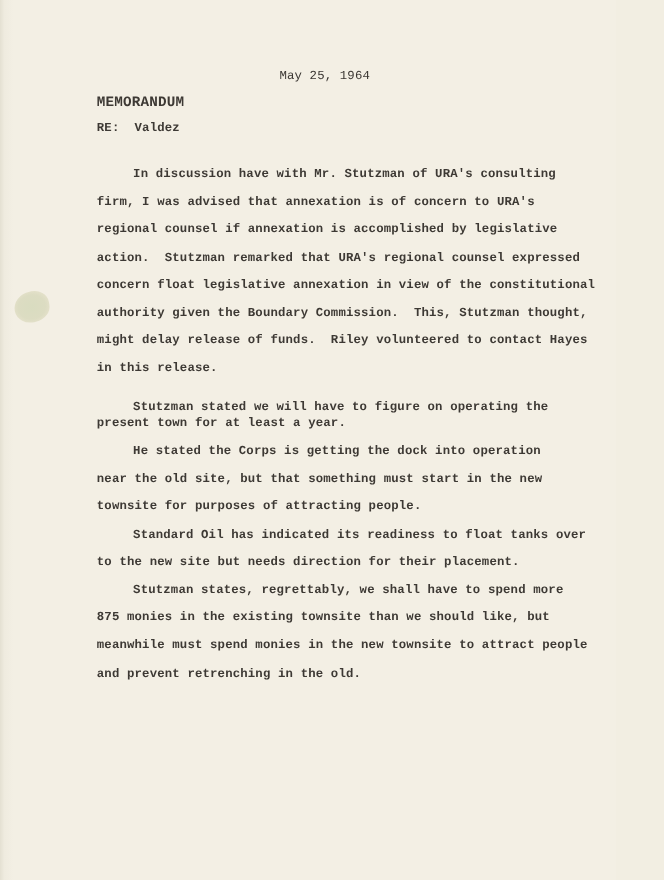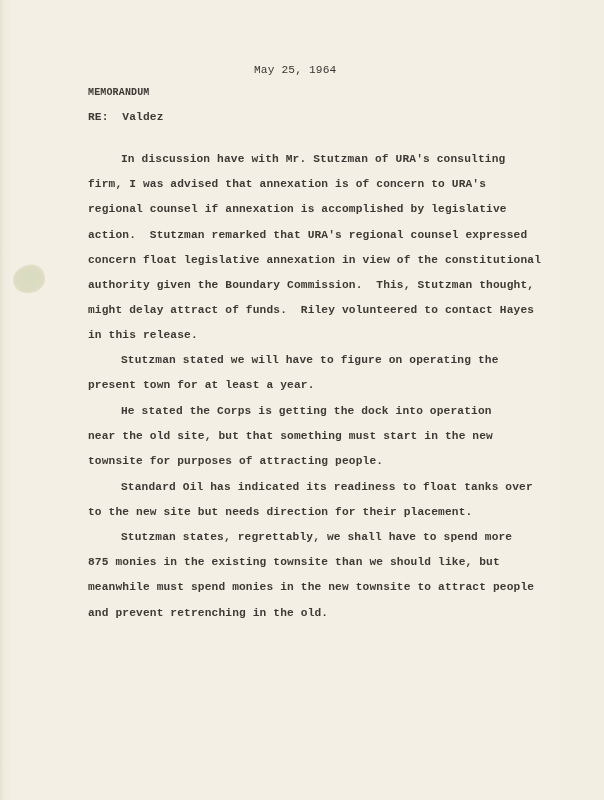--- a/index.html
+++ b/index.html
@@ -33,43 +33,43 @@
     .line {
       position: absolute;
       white-space: pre;
       font-size: 11.2px;
       letter-spacing: 0.15px;
       font-weight: bold;
       color: #3d3934;
       line-height: 14px;
     }
     .date { left: 254px; top: 63px; font-weight: normal; color: #3a3632; }
-    .memo { left: 88px; top: 86px; font-size: 10px; }
+    .memo { left: 88px; top: 86px; font-size: 13px; }
     .re { left: 88px; top: 110px; }
   </style>
 </head>
 <body>
 
 <div class="page">
   <div class="stain"></div>
 
   <div class="line date">May 25, 1964</div>
   <div class="line memo">MEMORANDUM</div>
   <div class="line re"><span>RE:</span>  <span>Valdez</span></div>
 
   <div id="body-lines">
     <div class="line" style="left:121px;top:152px">In discussion have with Mr. Stutzman of URA's consulting</div>
     <div class="line" style="left:88px;top:177px">firm, I was advised that annexation is of concern to URA's</div>
     <div class="line" style="left:88px;top:202px">regional counsel if annexation is accomplished by legislative</div>
     <div class="line" style="left:88px;top:228px">action.  Stutzman remarked that URA's regional counsel expressed</div>
     <div class="line" style="left:88px;top:253px">concern float legislative annexation in view of the constitutional</div>
     <div class="line" style="left:88px;top:278px">authority given the Boundary Commission.  This, Stutzman thought,</div>
-    <div class="line" style="left:88px;top:303px">might delay attract of funds.  Riley volunteered to contact Hayes</div>
+    <div class="line" style="left:88px;top:303px">might delay release of funds.  Riley volunteered to contact Hayes</div>
     <div class="line" style="left:88px;top:328px">in this release.</div>
-    <div class="line" style="left:121px;top:353px">Stutzman stated we will have to figure on operating the</div>
+    <div class="line" style="left:121px;top:364px">Stutzman stated we will have to figure on operating the</div>
     <div class="line" style="left:88px;top:378px">present town for at least a year.</div>
     <div class="line" style="left:121px;top:404px">He stated the Corps is getting the dock into operation</div>
     <div class="line" style="left:88px;top:429px">near the old site, but that something must start in the new</div>
     <div class="line" style="left:88px;top:454px">townsite for purposes of attracting people.</div>
     <div class="line" style="left:121px;top:480px">Standard Oil has indicated its readiness to float tanks over</div>
     <div class="line" style="left:88px;top:505px">to the new site but needs direction for their placement.</div>
     <div class="line" style="left:121px;top:530px">Stutzman states, regrettably, we shall have to spend more</div>
     <div class="line" style="left:88px;top:555px">875 monies in the existing townsite than we should like, but</div>
     <div class="line" style="left:88px;top:580px">meanwhile must spend monies in the new townsite to attract people</div>
     <div class="line" style="left:88px;top:606px">and prevent retrenching in the old.</div>

